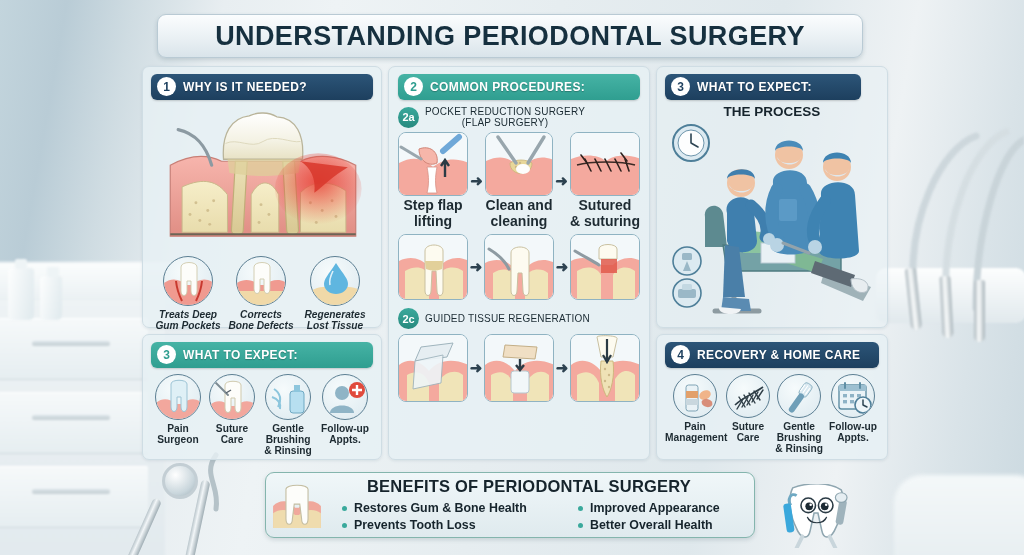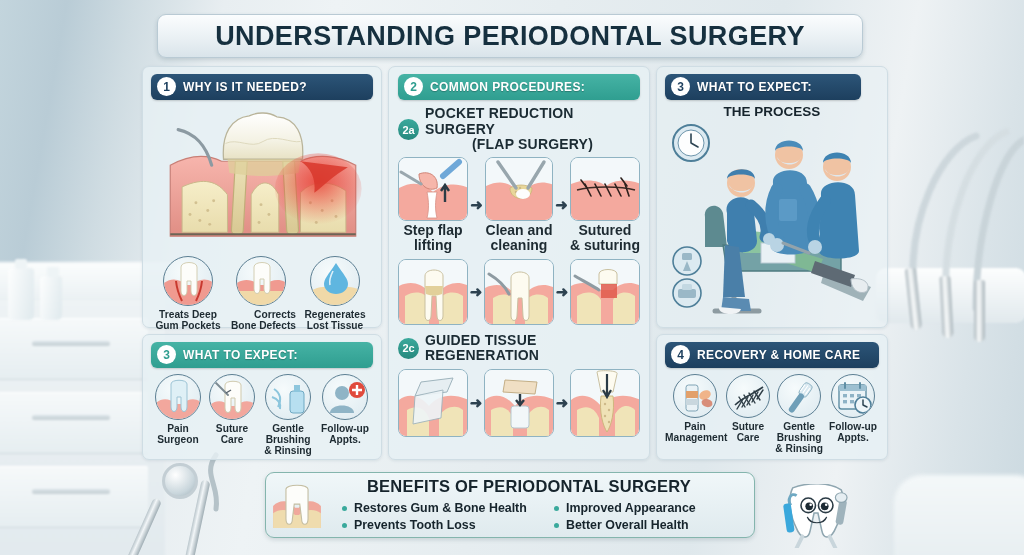--- a/index.html
+++ b/index.html
@@ -51,42 +51,42 @@
     text-shadow:0 1px 1px rgba(0,0,0,.25); white-space:nowrap; }
   .hdr.navy { background:linear-gradient(180deg,#2c5578,#1d3f5e); }
   .hdr.navy .num { color:#1d3f5e; }
   .hdr.teal { background:linear-gradient(180deg,#46b3a5,#2f9e90); }
   .hdr.teal .num { color:#2f9e90; }
 
   .subhdr { display:flex; align-items:center; gap:6px; margin-top:6px; }
   .subhdr .badge { width:21px; height:21px; border-radius:50%;
     background:linear-gradient(180deg,#3aa99c,#27897e); color:#fff; font-size:11px;
     font-weight:bold; display:flex; align-items:center; justify-content:center; flex:0 0 auto; }
-  .subhdr .stxt { font-size:14px; font-weight:bold; color:#1b2b33; letter-spacing:.2px; line-height:1.12; }
+  .subhdr .stxt { font-size:10px; font-weight:normal; color:#1b2b33; letter-spacing:.2px; line-height:1.12; }
 
   
   .icorow { display:flex; justify-content:space-between; align-items:flex-start; }
   .ico { text-align:center; }
   .circ { border-radius:50%; background:radial-gradient(circle at 40% 32%,#f6fbfc,#dce9ef);
     border:1.6px solid #5c7f93; margin:0 auto; position:relative; overflow:hidden; }
   .cap { font-size:10.2px; font-weight:bold; color:#1d2a31; line-height:1.08; margin-top:3px; }
 
   
   .steps { display:flex; align-items:center; justify-content:space-between; }
   .sbox { background:linear-gradient(180deg,#f2f8fa,#e3eef2); border:1.4px solid #8fb3c2;
     border-radius:8px; position:relative; overflow:hidden; }
   .arrow { font-size:15px; color:#2d4250; font-weight:bold; }
   .scap { font-size:14px; font-weight:bold; color:#1d2a31; text-align:center; line-height:1.1; margin-top:2px; }
 
   
   #benefits { position:absolute; left:265px; top:472px; width:490px; height:66px;
     background:linear-gradient(180deg,#f0f7f9,#dfeaee); border:1.6px solid #84b5ad;
     border-radius:9px; box-shadow:0 2px 4px rgba(60,90,100,.18); display:flex; align-items:center; }
   #benefits .btitle { font-size:16.5px; font-weight:bold; color:#16242c; letter-spacing:.2px; }
-  .blist { display:flex; margin-top:4px; }
+  .blist { display:flex; gap:24px; margin-top:4px; }
   .bcol li { list-style:none; font-size:12.4px; font-weight:bold; color:#16242c;
     line-height:1.35; position:relative; padding-left:12px; }
   .bcol li:before { content:""; position:absolute; left:0; top:6px; width:5px; height:5px;
     border-radius:50%; background:#3aa99c; }
 
   
   #logo { position:absolute; right:6px; bottom:4px; width:238px; height:70px;
     display:flex; align-items:center; }
   .logotext { font-size:27px; font-weight:bold; font-style:italic; letter-spacing:-.5px; line-height:1; }
   .t1 { color:#1a9ad6; } .t2 { color:#7dc242; } .t3 { color:#1a9ad6; }
@@ -212,42 +212,42 @@
 
       <ellipse cx="168" cy="86" rx="44" ry="36" fill="url(#inflame)"></ellipse>
       <path d="M150 58 C160 64,166 76,164 90 C172 84,184 72,198 64" fill="#d8372c" opacity=".85"></path>
 
       <path d="M26 26 C44 30, 54 42, 60 62" fill="none" stroke="#8c9aa2" stroke-width="3.2" stroke-linecap="round"></path>
 
       <path d="M18 132 L206 132" stroke="#6b6556" stroke-width="2"></path>
     </svg>
   </div>
 
-  <div class="icorow" style="margin-top:4px; padding:0 2px;">
+  <div class="icorow" style="margin-top:4px; padding:0 2px;font-style:italic;">
     <div class="ico" style="width:70px;">
       <div class="circ" style="width:50px;height:50px;">
         <svg viewBox="0 0 50 50" width="50" height="50">
           <path d="M0 26 C8 20,16 22,22 28 L28 28 C34 22,42 20,50 26 L50 50 L0 50 Z" fill="#f09a90"></path>
           <path d="M17 10 C17 4,33 4,33 10 L33 34 C33 40,27 40,27 34 L27 24 L23 24 L23 34 C23 40,17 40,17 34 Z" fill="#fdfdfa" stroke="#cfc9ad" stroke-width=".9"></path>
           <path d="M12 24 C13 34,16 40,18 44" stroke="#c8382e" stroke-width="2" fill="none"></path>
           <path d="M38 24 C37 34,34 40,32 44" stroke="#c8382e" stroke-width="2" fill="none"></path>
         </svg>
       </div>
       <div class="cap" style="white-space:pre-line;">Treats Deep
 Gum Pockets</div>
     </div>
     <div class="ico" style="width:70px;">
       <div class="circ" style="width:50px;height:50px;">
         <svg viewBox="0 0 50 50" width="50" height="50">
           <path d="M0 30 C8 24,16 26,22 31 L28 31 C34 26,42 24,50 30 L50 50 L0 50 Z" fill="#f0d9a8"></path>
           <path d="M0 26 C8 21,16 23,22 28 L28 28 C34 23,42 21,50 26 L50 34 L0 34 Z" fill="#f09a90"></path>
           <path d="M17 10 C17 4,33 4,33 10 L33 32 C33 38,27 38,27 32 L27 22 L23 22 L23 32 C23 38,17 38,17 32 Z" fill="#fdfdfa" stroke="#cfc9ad" stroke-width=".9"></path>
         </svg>
       </div>
-      <div class="cap" style="white-space:pre-line;text-align:right;">Corrects
+      <div class="cap" style="white-space:pre-line;">Corrects
 Bone Defects</div>
     </div>
     <div class="ico" style="width:72px;">
       <div class="circ" style="width:50px;height:50px;">
         <svg viewBox="0 0 50 50" width="50" height="50">
           <path d="M0 34 C10 27,20 30,25 36 C30 30,40 27,50 34 L50 50 L0 50 Z" fill="#f0d9a8"></path>
           <path d="M25 6 C33 18, 37 22, 37 27 C37 33, 31 37, 25 37 C19 37, 13 33, 13 27 C13 22, 17 18, 25 6 Z" fill="#5fb6e0"></path>
           <path d="M22 14 C19 20, 18 24, 19 28" stroke="#ffffff" stroke-width="1.6" fill="none" opacity=".8"></path>
         </svg>
       </div>

